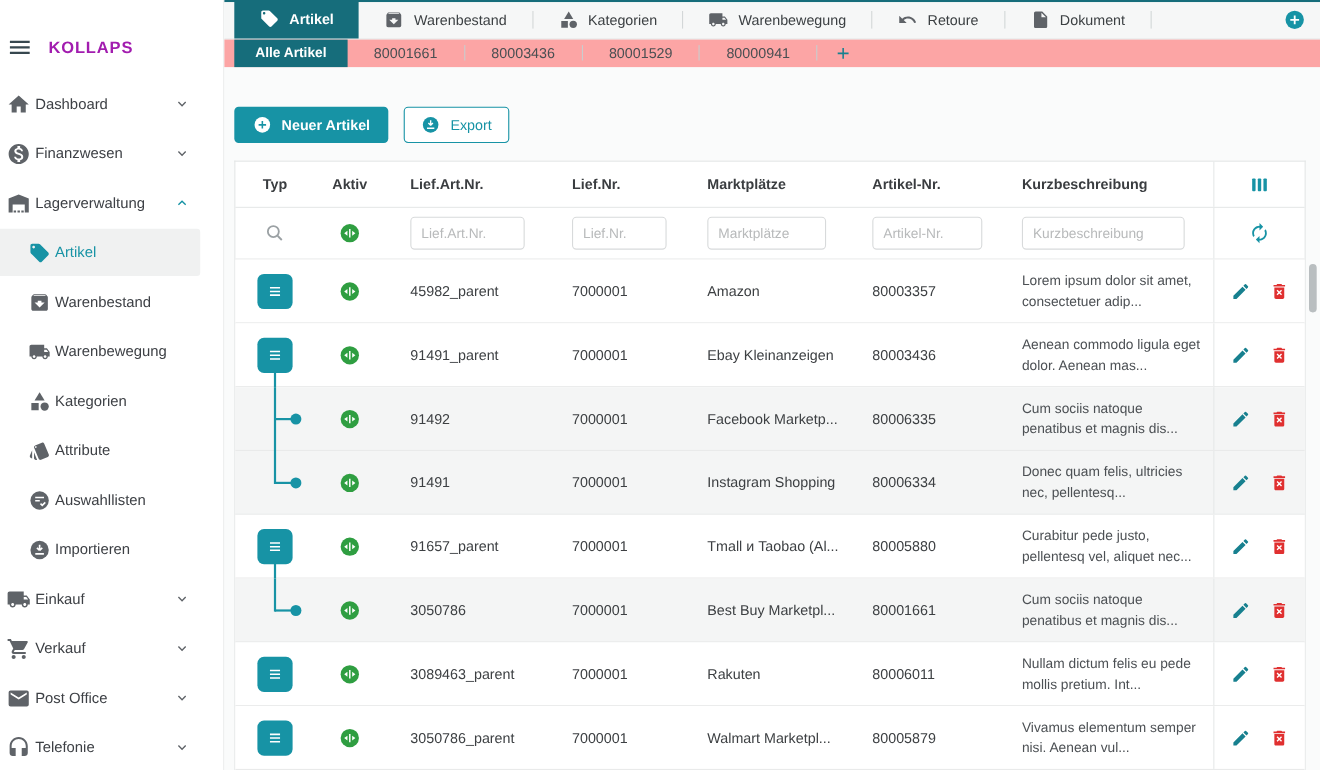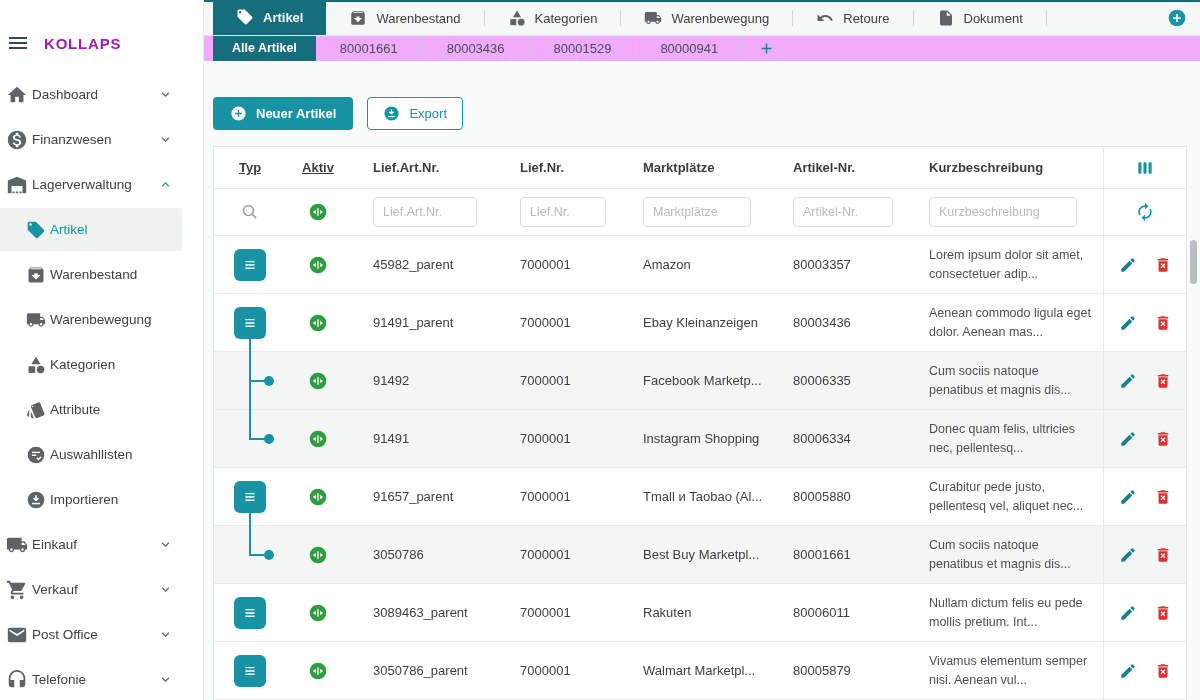--- a/index.html
+++ b/index.html
@@ -31,21 +31,21 @@
   .tabbar1 { height:34px; background:#f6f7f7; border-bottom:1px solid #e4e6e6; display:flex; align-items:center; padding-left:9px; }
   .tab1 { height:34px; display:flex; align-items:center; gap:9px; padding:0 23px; font-size:13px; color:#3c4043; cursor:pointer; white-space:nowrap; }
   .tab1 .ticon { width:18px; height:18px; color:#5f6368; }
   .tab1 .ticon svg { width:100%; height:100%; display:block; }
   .tab1.active { background:#166d7b; color:#fff; height:36px; margin-top:-2px; font-weight:700; }
   .tab1.active .ticon { color:#fff; }
   .tabdiv { width:1px; height:16px; background:#d3d7d8; }
   .addcircle { margin-left:auto; margin-right:13px; width:20px; height:20px; color:#1793a5; cursor:pointer; }
   .addcircle svg { width:100%; height:100%; display:block; }
 
-  .tabbar2 { height:27px; background:#f0abfc; display:flex; align-items:stretch; padding-left:9px; }
+  .tabbar2 { height:27px; background:#fca5a5; display:flex; align-items:stretch; padding-left:9px; }
   .tab2 { display:flex; align-items:center; padding:0 24px; font-size:13px; color:#4a4f52; cursor:pointer; white-space:nowrap; }
   .tab2.active { background:#166d7b; color:#fff; font-weight:700; font-size:12.5px; padding:0 19px; }
   .tab2div { width:1px; height:14px; background:#c9cdce; align-self:center; }
   .tab2plus { width:17px; height:17px; color:#17808f; margin-left:15px; align-self:center; cursor:pointer; }
   .tab2plus svg { width:100%; height:100%; display:block; }
 
   .main { flex:1; padding:36px 0 0 9px; }
 
   
   .btnrow { display:flex; align-items:center; width:978px; }
@@ -57,21 +57,21 @@
   #btn-export { margin-left:14px; }
   .spacer { flex:1; }
   #btn-variants { margin-right:13px; }
 
   
   .tablecard { --cols:72px 64px 155px 125px 150px 135px 188px 83px;
     margin-top:16px; width:974px; background:#fff; border:1px solid #e3e5e5; border-bottom:none; }
   .thead { display:grid; grid-template-columns:var(--cols); height:42px; align-items:center;
     border-bottom:1px solid #e6e8e8; font-weight:700; font-size:13px; color:#3a3d40; }
   .th { padding-left:23px; }
-  .th-typ, .th-aktiv { padding:0; text-align:center;text-decoration:underline; }
+  .th-typ, .th-aktiv { padding:0; text-align:center; }
   .th-lief { padding-left:15px; } .th-markt { padding-left:13px; } .th-artnr { padding-left:13px; } .th-kurz { padding-left:14px; }
   .th-actions { padding:0; height:100%; display:flex; align-items:center; justify-content:center; border-left:1px solid #e6e8e8; }
   .colicon { width:20px; height:20px; color:#1793a5; cursor:pointer; }
   .colicon svg { width:100%; height:100%; display:block; }
 
   .tfilter { display:grid; grid-template-columns:var(--cols); height:47px; align-items:center; border-bottom:1px solid #e6e8e8; }
   .tf { display:flex; align-items:center; }
   .tf-typ, .tf-aktiv { justify-content:center; }
   .ficon { width:20px; height:20px; }
   .ficon svg { width:100%; height:100%; display:block; }

